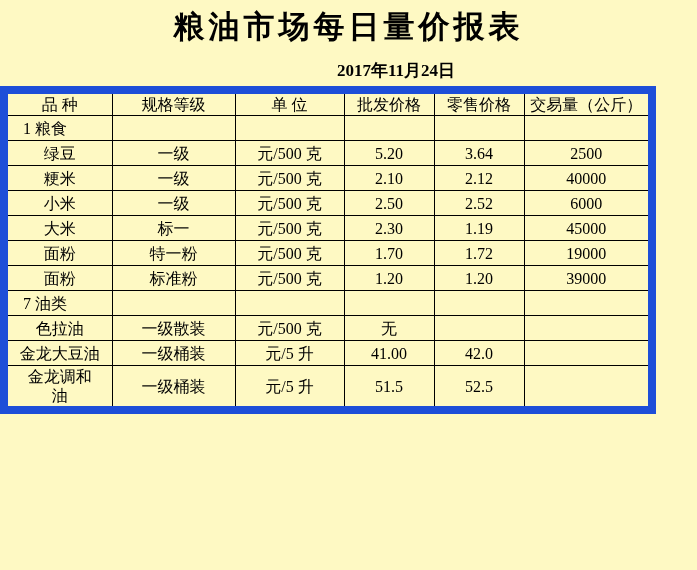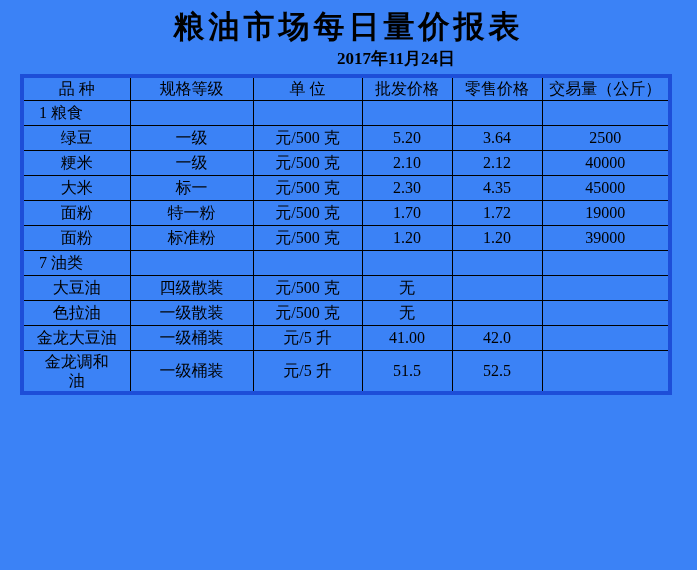--- a/index.html
+++ b/index.html
@@ -6,49 +6,48 @@
     margin: 0;
     padding: 0;
     background: #ffffff;
     color: #000000;
     font-family: "Liberation Serif", "DejaVu Serif", serif;
   }
   .page {
     position: relative;
     width: 697px;
     height: 570px;
-    background: #3b82f6;
+    background: #fef9c3;
     overflow: hidden;
   }
   .report-title {
     margin: 0;
     padding-top: 9px;
     text-align: center;
     font-family: "Liberation Sans", "DejaVu Sans", sans-serif;
     font-weight: bold;
     font-size: 31px;
     line-height: 36px;
     letter-spacing: 4px;
     white-space: nowrap;
   }
   .report-date {
-    margin-top: 4px;
+    margin-top: 16px;
     margin-bottom: 5px;
     text-align: center;
     padding-left: 95px; 
     font-weight: bold;
     font-size: 17px;
     line-height: 20px;
   }
   table.price-table {
-    margin-left: 20px;
     border-collapse: collapse;
     table-layout: fixed;
     width: 648px;
-    border: 4px solid #1d4ed8;
+    border: 8px solid #1d4ed8;
   }
   .price-table th, .price-table td {
     border: 1px solid #000000;
     text-align: center;
     vertical-align: middle;
     font-size: 16px;
     line-height: 19px;
     padding: 1px 2px;
     white-space: pre-line;
     overflow: hidden;
@@ -114,25 +113,33 @@
         </tr>
         <tr>
           <td>粳米</td>
           <td>一级</td>
           <td>元/500 克</td>
           <td>2.10</td>
           <td>2.12</td>
           <td>40000</td>
         </tr>
         <tr>
+          <td>小米</td>
+          <td>一级</td>
+          <td>元/500 克</td>
+          <td>2.50</td>
+          <td>2.52</td>
+          <td>6000</td>
+        </tr>
+        <tr>
           <td>大米</td>
           <td>标一</td>
           <td>元/500 克</td>
           <td>2.30</td>
-          <td>4.35</td>
+          <td>1.19</td>
           <td>45000</td>
         </tr>
         <tr>
           <td>面粉</td>
           <td>特一粉</td>
           <td>元/500 克</td>
           <td>1.70</td>
           <td>1.72</td>
           <td>19000</td>
         </tr>
@@ -142,28 +149,20 @@
           <td>元/500 克</td>
           <td>1.20</td>
           <td>1.20</td>
           <td>39000</td>
         </tr>
         <tr class="section">
           <td>7 油类</td>
           <td></td>
           <td></td>
           <td></td>
-          <td></td>
-          <td></td>
-        </tr>
-        <tr>
-          <td>大豆油</td>
-          <td>四级散装</td>
-          <td>元/500 克</td>
-          <td>无</td>
           <td></td>
           <td></td>
         </tr>
         <tr>
           <td>色拉油</td>
           <td>一级散装</td>
           <td>元/500 克</td>
           <td>无</td>
           <td></td>
           <td></td>

